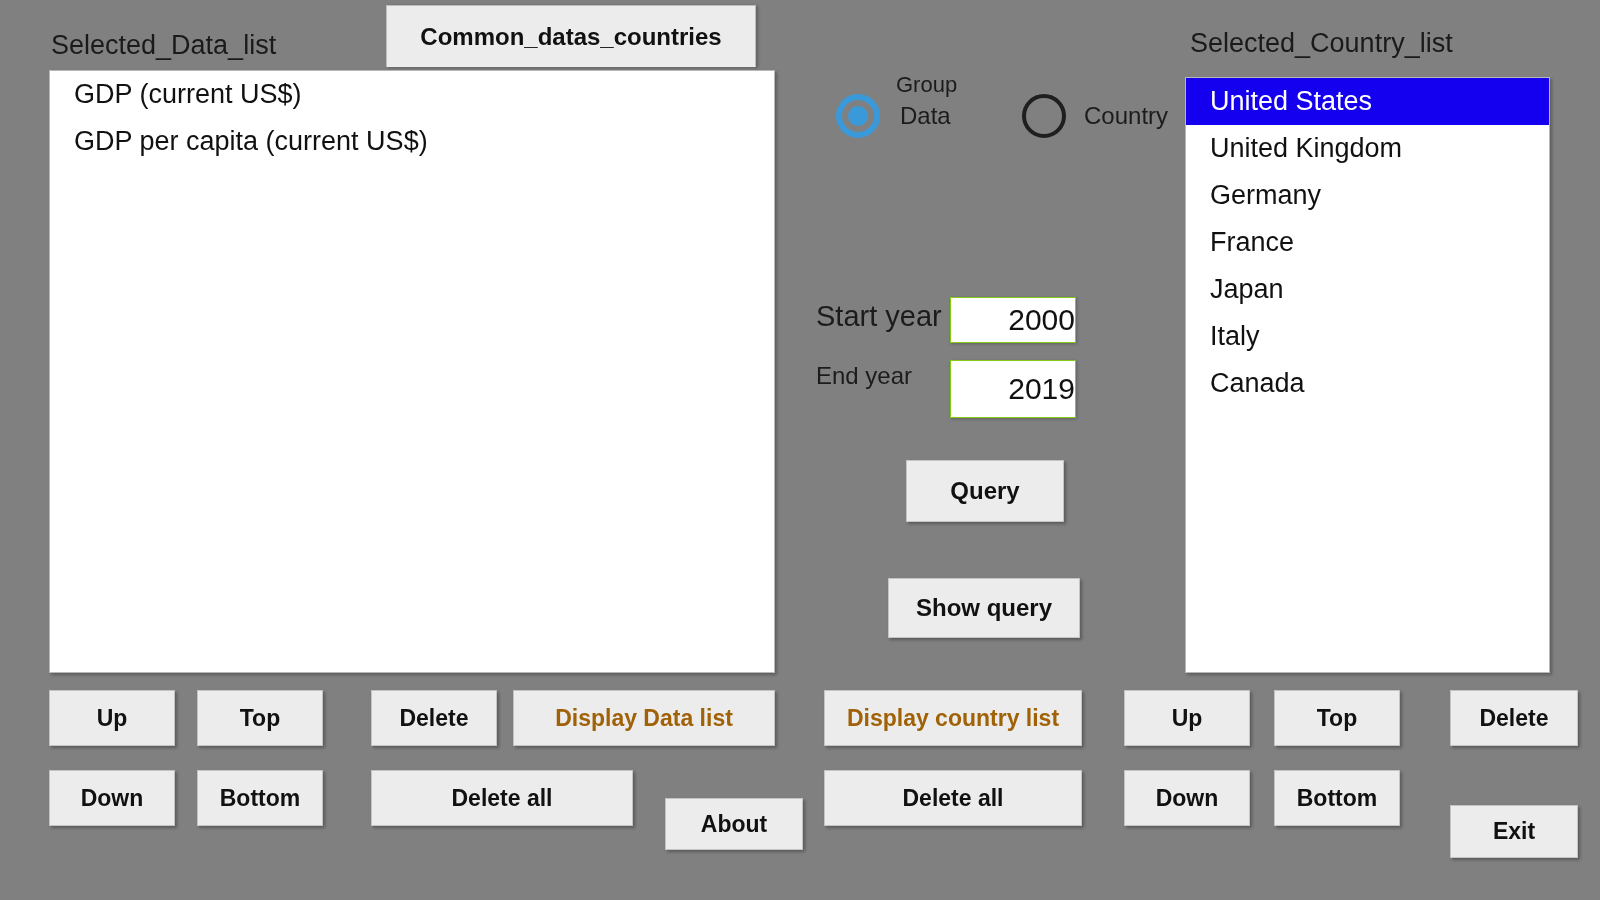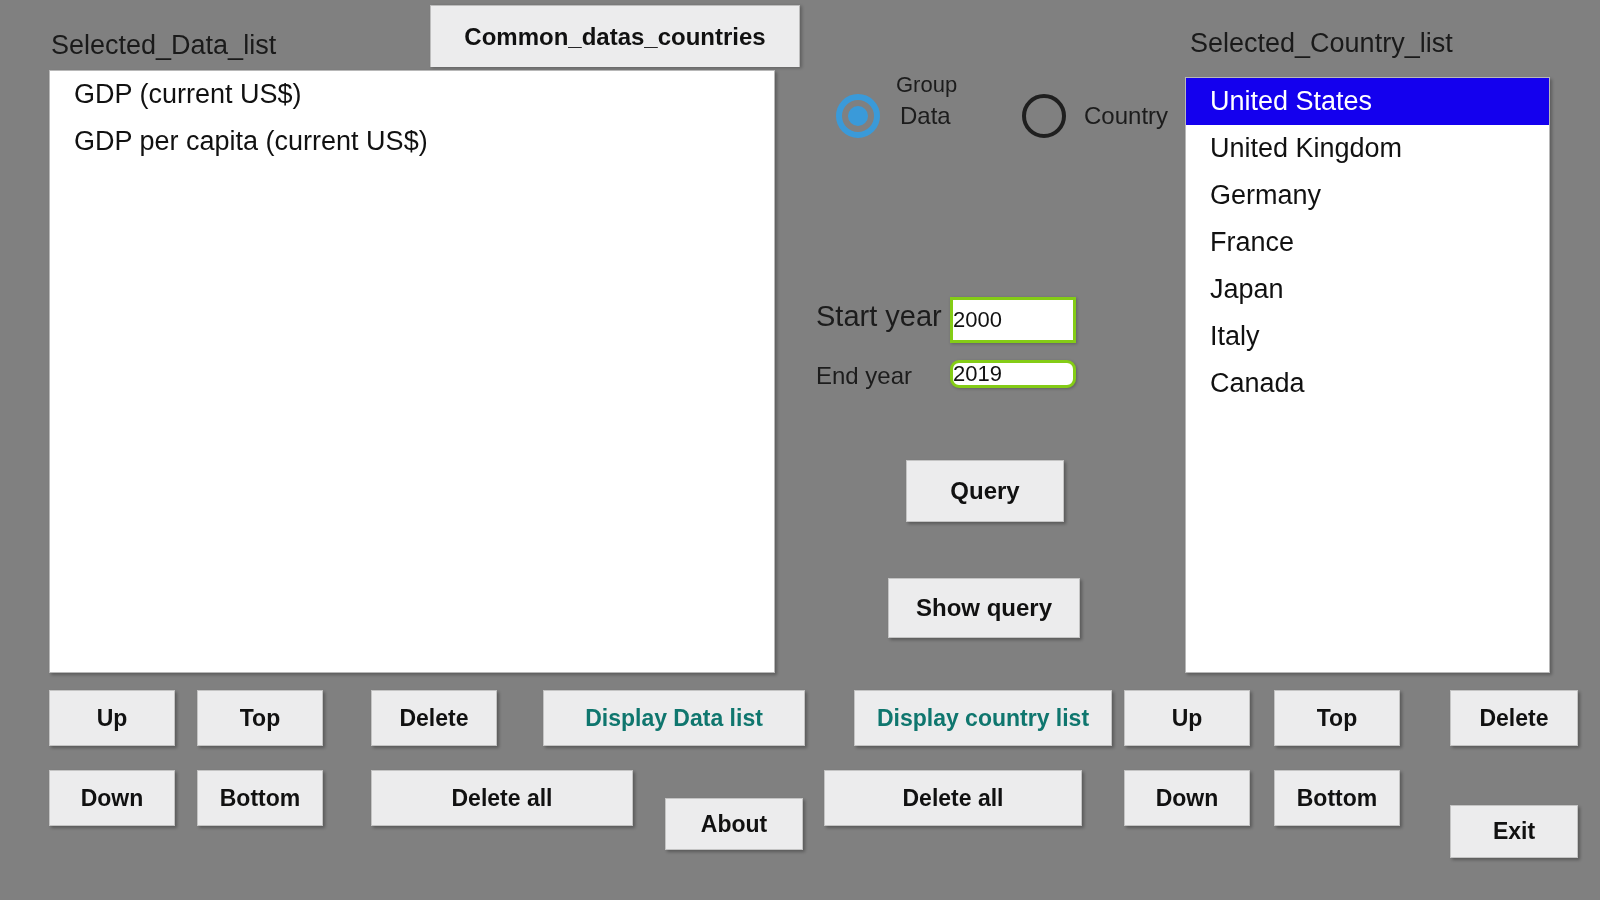--- a/index.html
+++ b/index.html
@@ -64,50 +64,49 @@
     font-weight: bold;
     display: flex;
     align-items: center;
     justify-content: center;
     text-align: center;
     box-sizing: border-box;
     cursor: pointer;
     user-select: none;
     padding: 0 4px;
   }
-  .btn.blue { color: #0f766e; margin-left: 30px; }
+  .btn.blue { color: #a16207; }
 
   .tab {
     position: absolute;
     background: #ececed;
     border: 1px solid #bdbdbd;
     border-bottom: none;
     box-shadow: 2px 1px 3px rgba(0,0,0,0.25);
     color: #111111;
     font-size: 24px;
     font-weight: bold;
     display: flex;
     align-items: center;
     justify-content: center;
     box-sizing: border-box;
     cursor: pointer;
     user-select: none;
-    margin-left: 44px;
   }
 
   .field {
     position: absolute;
     background: #ffffff;
-    border: 3px solid #84cc16;
+    border: 1px solid #84cc16;
     box-shadow: 1px 1px 3px rgba(0,0,0,0.25);
     color: #111111;
-    font-size: 22px;
+    font-size: 30px;
     display: flex;
     align-items: center;
-    justify-content: flex-start;
+    justify-content: flex-end;
     box-sizing: border-box;
     cursor: text;
   }
 
   .radio {
     position: absolute;
     width: 44px;
     height: 44px;
     border-radius: 50%;
     box-sizing: border-box;
@@ -178,21 +177,21 @@
 
   <div class="radio off" style="left:1022px; top:94px;"></div>
   <div class="small-label" style="left:1084px; top:102px; font-size:24px;">Country</div>
 
   <div class="small-label" style="left:816px; top:300px; font-size:29px;">Start year</div>
   <div class="field" style="left:950px; top:297px; width:126px; height:46px;">
     <span>2000</span>
   </div>
 
   <div class="small-label" style="left:816px; top:362px; font-size:24px;">End year</div>
-  <div class="field" style="left:950px; top:360px; width:126px; height:28px;border-radius:9px;">
+  <div class="field" style="left:950px; top:360px; width:126px; height:58px;">
     <span>2019</span>
   </div>
 
   <div class="btn" style="left:906px; top:460px; width:158px; height:62px; font-size:24px;">
     <span>Query</span>
   </div>
   <div class="btn" style="left:888px; top:578px; width:192px; height:60px; font-size:24px;">
     <span>Show query</span>
   </div>
 

